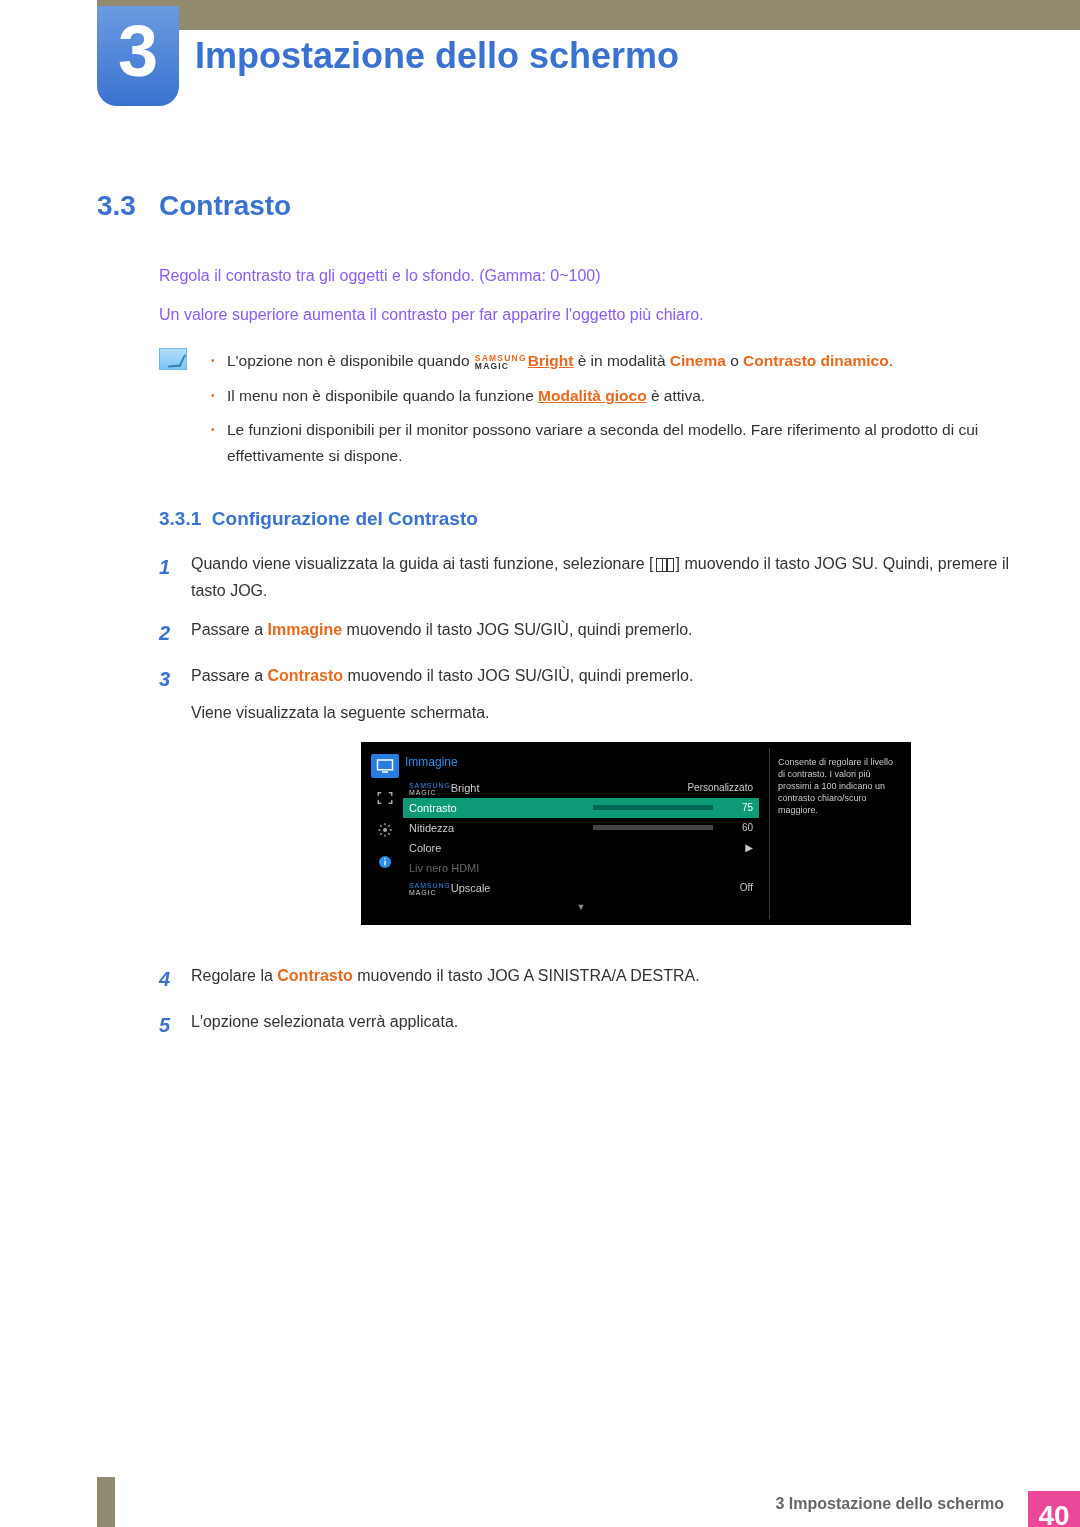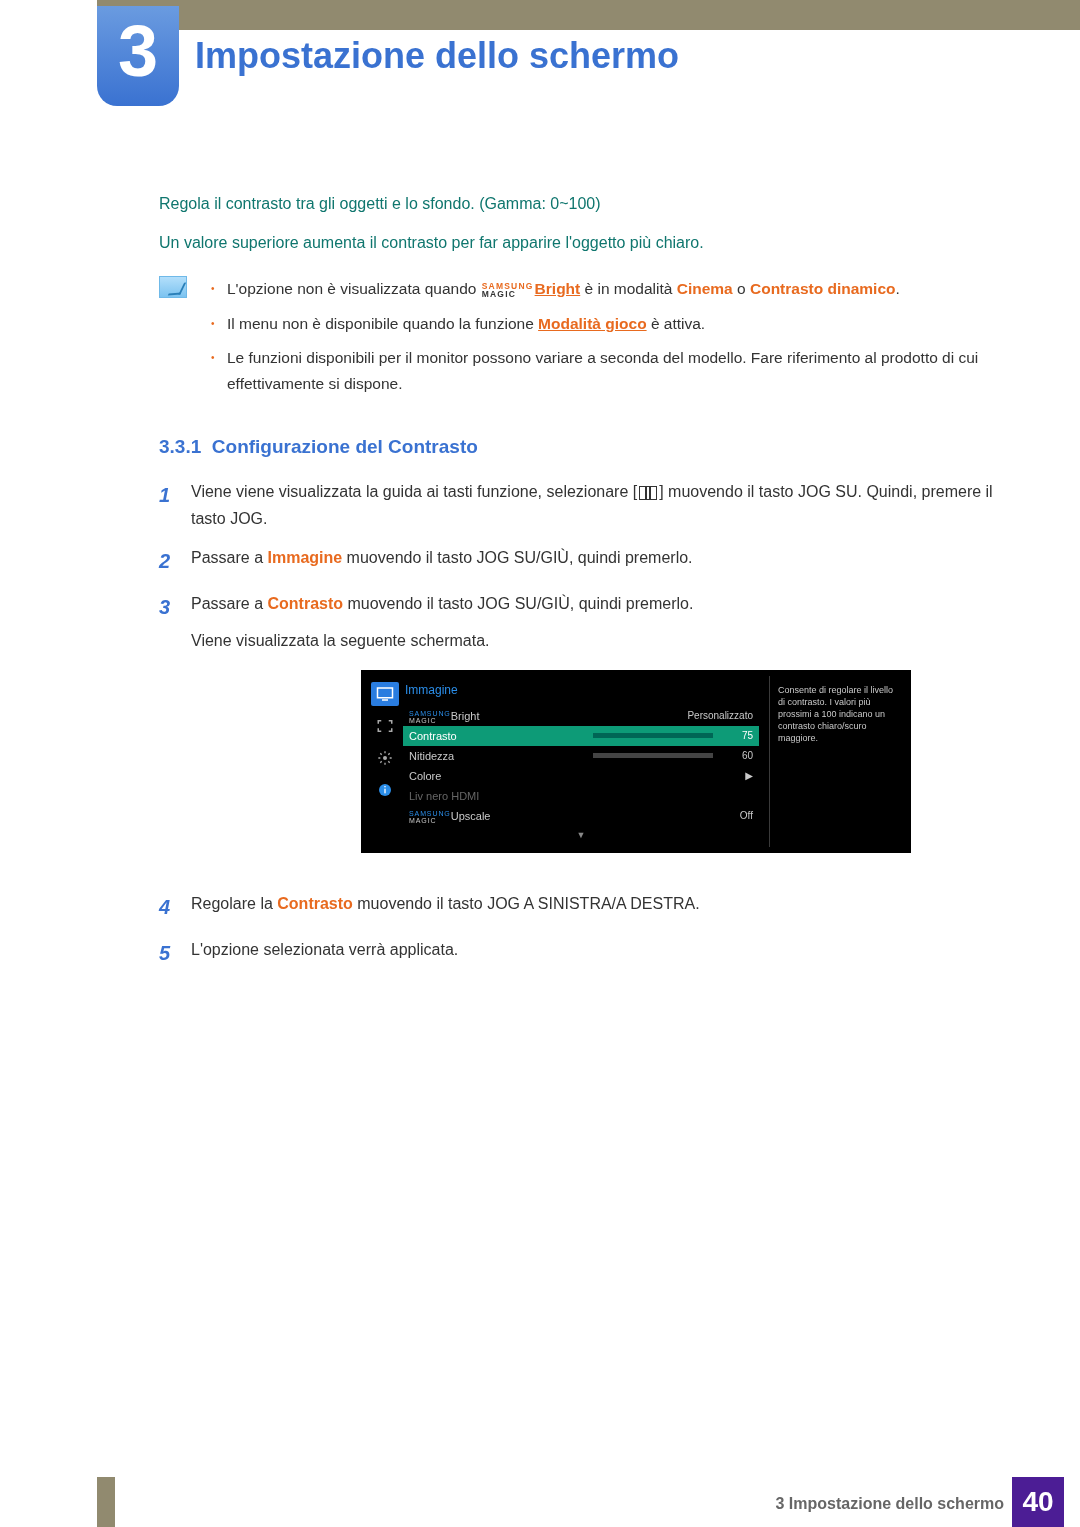--- a/index.html
+++ b/index.html
@@ -13,21 +13,21 @@
 }
 .chapter-title {
   position: absolute; left: 195px; top: 35px;
   font-size: 36px; font-weight: bold; color: #3a72d1;
 }
 .section {
   position: absolute; left: 97px; top: 190px; right: 70px;
 }
 .sec-h { color: #3a72d1; font-size: 28px; font-weight: bold; margin-bottom: 40px; }
 .sec-h .num { display: inline-block; width: 62px; }
-.body-text { margin-left: 62px; font-size: 16px; line-height: 1.7; color: #0f766e; }
+.body-text { margin-left: 62px; font-size: 16px; line-height: 1.7; color: #8b5cf6; }
 .body-text p { margin-bottom: 12px; }
 .note-block { display: flex; margin: 20px 0 20px 62px; }
 .note-icon {
   width: 28px; height: 22px; background: linear-gradient(to bottom,#b3dffb,#7cc3f0);
   border:1px solid #6fb9e8; flex-shrink:0; position:relative; margin-right: 20px;
 }
 .note-icon::after { content:""; position:absolute; right:3px; bottom:2px; width:10px; height:10px;
   border-right:2px solid #2a7fb8; border-bottom:2px solid #2a7fb8; transform: skewX(-30deg) rotate(-5deg);}
 .note-list { list-style: none; font-size: 15.5px; line-height: 1.7; }
 .note-list li { position: relative; padding-left: 20px; margin-bottom: 8px; }
@@ -70,41 +70,44 @@
 .osd-row.dim { color:#666; }
 .tri { font-size:8px; }
 .osd-side { width: 135px; padding: 8px 8px; font-size:9px; line-height:1.35; color:#c9c9c9; }
 .osd-arrow { text-align:center; color:#888; font-size:9px; padding-top:2px; }
 .osd-magic { display:inline-flex; flex-direction:column; font-size:7px; letter-spacing:0.9px; line-height:1; vertical-align:middle; }
 .osd-magic span:first-child { color:#2a8de8; }
 
 .footer { position:absolute; left:97px; right:0; bottom:0; height:50px; }
 .foot-bar { position:absolute; left:0; width:18px; top:0; bottom:0; background:#918a6f; }
 .foot-text { position:absolute; right:76px; bottom:14px; font-size:16px; color:#666; font-weight:bold; }
-.foot-pg { position:absolute; right:16px; bottom:0; width:52px; height:50px; background:#4c1d95; color:#fff; font-size:28px; font-weight:bold; text-align:center; line-height:50px; }
+.foot-pg { position:absolute; right:0; bottom:0; width:52px; height:36px; background:#ec4899; color:#fff; font-size:28px; font-weight:bold; text-align:center; line-height:50px; }
 </style>
 </head>
 <body>
 
 <div class="top-bar"></div>
 <div class="chapter-tab">3</div>
 <div class="chapter-title">Impostazione dello schermo</div>
 
 <div class="section">
+  <h2 class="sec-h">
+    <span class="num">3.3</span><span>Contrasto</span>
+  </h2>
 
   <div class="body-text">
     <p>Regola il contrasto tra gli oggetti e lo sfondo. (Gamma: 0~100)</p>
     <p>Un valore superiore aumenta il contrasto per far apparire l'oggetto più chiaro.</p>
   </div>
 
   <div class="note-block">
     <div class="note-icon"></div>
     <ul class="note-list">
       <li>
-        <span>L'opzione non è visualizzata quando </span><span class="magic-inline">
+        <span>L'opzione non è disponibile quando </span><span class="magic-inline">
             <span class="magic">
               <span class="s1">SAMSUNG</span>
               <span class="s2">MAGIC</span>
             </span>
           </span><span class="bright-link">Bright</span><span> è in modalità </span><span class="orange-bold">Cinema</span><span> o </span><span class="orange-bold">Contrasto dinamico</span><span>.</span>
       </li>
       <li>
         <span>Il menu non è disponibile quando la funzione </span><span class="link-u">Modalità gioco</span><span> è attiva.</span>
       </li>
       <li>Le funzioni disponibili per il monitor possono variare a seconda del modello. Fare riferimento al prodotto di cui effettivamente si dispone.</li>
@@ -112,21 +115,21 @@
   </div>
 
   <h3 class="subsec-h">
     <span>3.3.1</span>&nbsp;&nbsp;<span>Configurazione del Contrasto</span>
   </h3>
 
   <ol class="steps">
     <li class="step">
       <span class="step-n">1</span>
       <div class="step-body">
-        <span>Viene viene visualizzata la guida ai tasti funzione, selezionare [</span><span class="menu-icon"></span><span>] muovendo il tasto JOG SU. Quindi, premere il tasto JOG.</span>
+        <span>Quando viene visualizzata la guida ai tasti funzione, selezionare [</span><span class="menu-icon"></span><span>] muovendo il tasto JOG SU. Quindi, premere il tasto JOG.</span>
       </div>
     </li>
     <li class="step">
       <span class="step-n">2</span>
       <div class="step-body">
         <span>Passare a </span><span class="orange-bold">Immagine</span><span> muovendo il tasto JOG SU/GIÙ, quindi premerlo.</span>
       </div>
     </li>
     <li class="step">
       <span class="step-n">3</span>

